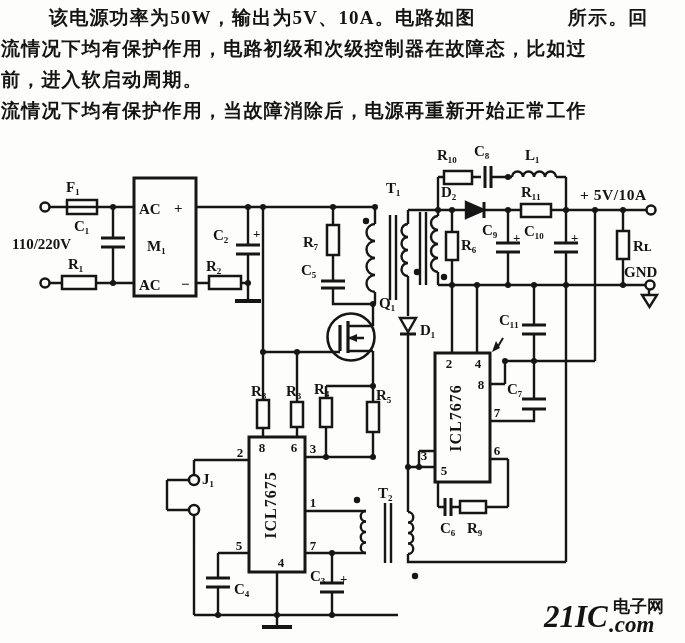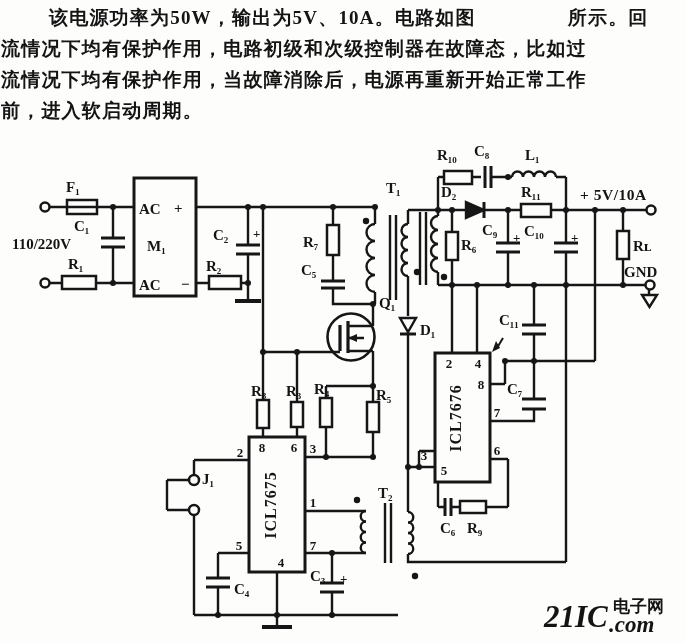--- a/index.html
+++ b/index.html
@@ -17,22 +17,22 @@
   svg .bigout{font-size:15.5px;letter-spacing:0.5px;}
 </style>
 </head>
 <body>
 
 <div class="page">
 
   <div class="desc">
     <div><span class="indent"></span><span>该电源功率为50W，输出为5V、10A。电路如图</span><span class="gap"></span><span>所示。回</span></div>
     <div>流情况下均有保护作用，电路初级和次级控制器在故障态，比如过</div>
+    <div>前，进入软启动周期。</div>
     <div>流情况下均有保护作用，当故障消除后，电源再重新开始正常工作</div>
-    <div>前，进入软启动周期。</div>
   </div>
 
   <svg width="685" height="643" viewBox="0 0 685 643" style="position:absolute;left:0;top:0;">
 
     <g stroke="#161616" stroke-width="2.4" fill="none">
       <path d="M49 207 H67 M97 207 H134 M196 207 H375 M49 283 H62 M96 283 H134 M196 283 H209 M241 283 H248
                M113 207 V238 M113 247 V283
                M248 207 V245 M248 254 V300
                M263 207 V400 M263 428 V437
                M333 207 V225 M333 255 V281 M333 288 V304 H375

